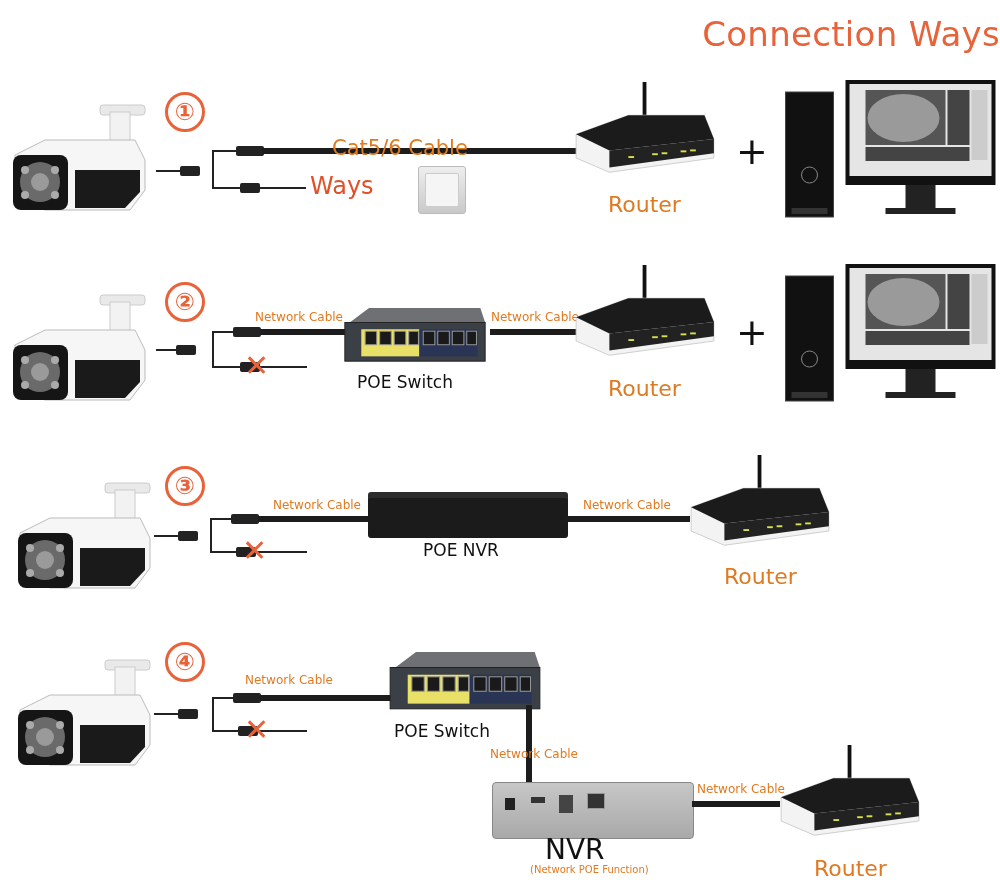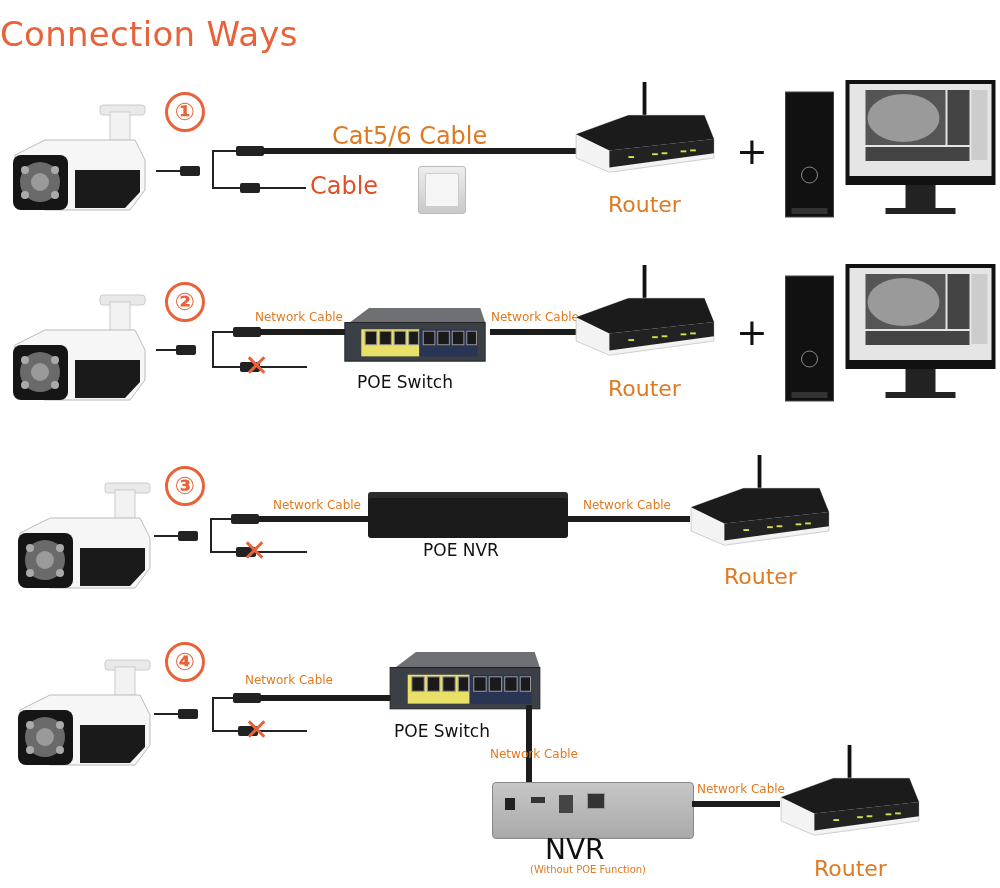--- a/index.html
+++ b/index.html
@@ -1,18 +1,18 @@
 <!DOCTYPE html>
 <html><head>
 <meta charset="utf-8">
 <style>
   html,body{margin:0;padding:0;background:#fff;}
   body{width:1000px;height:888px;position:relative;overflow:hidden;font-family:"DejaVu Sans",sans-serif;}
   .abs{position:absolute;}
-  .title{left:0;width:1000px;top:14px;text-align:left;font-size:34px;color:#e8623a;font-weight:normal;letter-spacing:0.3px;}
+  .title{left:0;width:1000px;top:14px;text-align:right;font-size:34px;color:#e8623a;font-weight:normal;letter-spacing:0.3px;}
   .num{width:34px;height:34px;border:3px solid #e8623a;border-radius:50%;color:#e8623a;font-size:24px;text-align:center;line-height:34px;font-weight:bold;}
   .lbl-orange{color:#e07a20;}
   .lbl-red{color:#e0512a;}
   .cable{background:#1c1c1c;height:6px;}
   .thin{background:#222;}
   .lbl-small{font-size:12px;color:#e07a20;}
   .lbl-dev{font-size:22px;color:#e07a20;}
   .lbl-black{font-size:17px;color:#111;}
   .plus{font-size:38px;color:#111;line-height:1;}
   
@@ -101,22 +101,22 @@
 
   <div class="abs thin" style="left:156px;top:170px;width:30px;height:2px"></div>
   <div class="abs plug" style="left:180px;top:166px"></div>
   <div class="abs thin" style="left:212px;top:150px;width:2px;height:38px"></div>
   <div class="abs thin" style="left:212px;top:150px;width:25px;height:2px"></div>
   <div class="abs thin" style="left:212px;top:187px;width:30px;height:2px"></div>
   <div class="abs plug" style="left:236px;top:146px;width:28px"></div>
   <div class="abs plug" style="left:240px;top:183px"></div>
   <div class="abs cable" style="left:262px;top:148px;width:320px"></div>
   <div class="abs thin" style="left:258px;top:187px;width:48px;height:2px"></div>
-  <div class="abs lbl-orange" style="left:332px;top:122px;font-size:24px">Cat5/6 Cable</div>
-  <div class="abs lbl-red" style="left:310px;top:172px;font-size:24px">Cable</div>
+  <div class="abs lbl-orange" style="left:332px;top:136px;font-size:21px">Cat5/6 Cable</div>
+  <div class="abs lbl-red" style="left:310px;top:172px;font-size:24px">Ways</div>
   <div class="abs outlet" style="left:418px;top:166px">
       <div class="outlet-inner"></div>
     </div>
   <svg class="abs router" style="left:570px;top:82px" viewBox="0 0 155 100">
       <use href="#router-g"></use>
     </svg>
   <div class="abs lbl-dev" style="left:608px;top:192px">Router</div>
   <div class="abs plus" style="left:736px;top:132px">+</div>
   <svg class="abs pc" style="left:783px;top:80px" viewBox="0 0 215 140">
       <use href="#pc-g"></use>
@@ -200,20 +200,20 @@
   <div class="abs lbl-black" style="left:394px;top:721px">POE Switch</div>
   <div class="abs" style="left:526px;top:705px;width:6px;height:80px;background:#1c1c1c"></div>
   <div class="abs lbl-small" style="left:490px;top:747px">Network Cable</div>
   <div class="abs nvr2" style="left:492px;top:782px;background:linear-gradient(#c7c7c7,#a9a9a9);border:1px solid #888;border-radius:4px">
     <div class="abs" style="left:12px;top:15px;width:10px;height:12px;background:#222"></div>
     <div class="abs" style="left:38px;top:14px;width:14px;height:6px;background:#333"></div>
     <div class="abs" style="left:66px;top:12px;width:14px;height:18px;background:#444"></div>
     <div class="abs" style="left:94px;top:10px;width:16px;height:14px;background:#333;border:1px solid #999"></div>
   </div>
   <div class="abs" style="left:545px;top:833px;font-size:28px;color:#111">NVR</div>
-  <div class="abs" style="left:530px;top:864px;font-size:10px;color:#e07a20">(Without POE Function)</div>
+  <div class="abs" style="left:530px;top:864px;font-size:10px;color:#e07a20">(Network POE Function)</div>
   <div class="abs cable" style="left:692px;top:801px;width:88px"></div>
   <div class="abs lbl-small" style="left:697px;top:782px">Network Cable</div>
   <svg class="abs router" style="left:775px;top:745px" viewBox="0 0 155 100">
       <use href="#router-g"></use>
     </svg>
   <div class="abs lbl-dev" style="left:814px;top:856px">Router</div>
 </div>
 
 </body></html>

